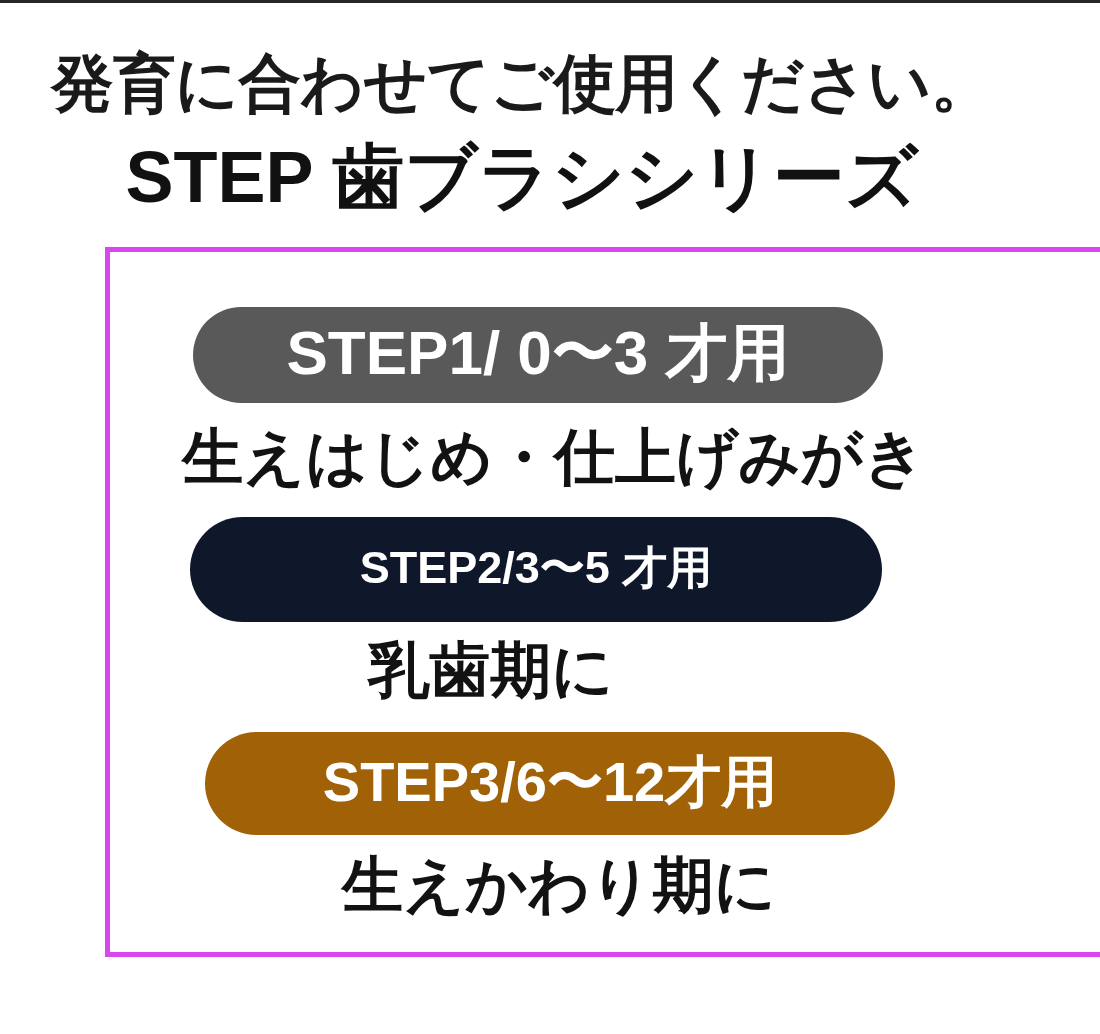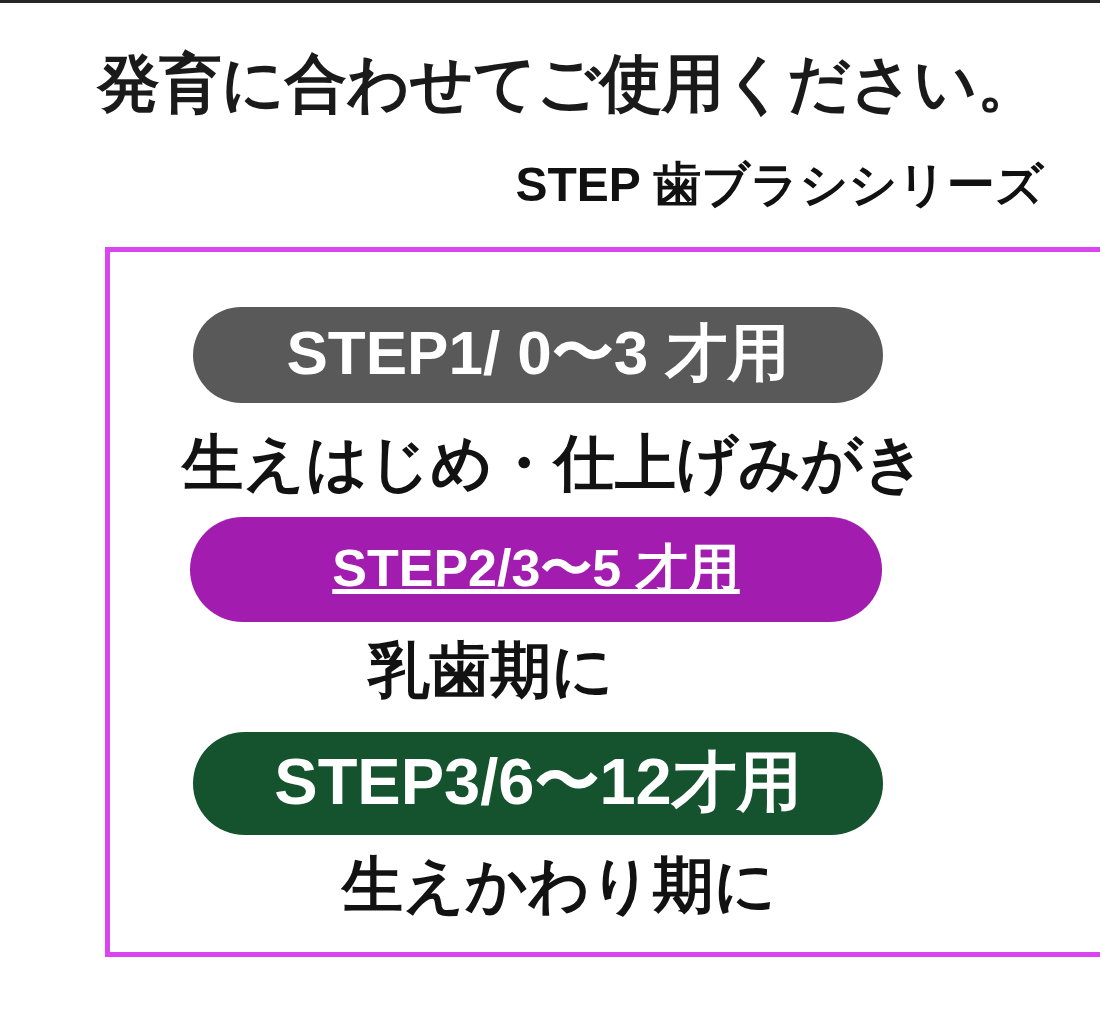--- a/index.html
+++ b/index.html
@@ -29,36 +29,36 @@
     height: 3px;
     background: #262626;
   }
 
   
   .headline {
     position: absolute;
     left: 0;
     top: 48px;
     width: 1044px;
-    text-align: right;
+    text-align: center;
   }
   .headline-line1 {
     display: block;
     font-size: 63px;
     line-height: 70px;
     letter-spacing: -0.5px;
     font-weight: 600;
     color: #1a1a1a;
     white-space: nowrap;
     transform: scaleX(0.99);
   }
   .headline-line2 {
     display: block;
-    margin-top: 28px;
-    font-size: 48px;
+    margin-top: 20px;
+    font-size: 72px;
     line-height: 78px;
     letter-spacing: 0px;
     font-weight: 900;
     color: #111111;
     white-space: nowrap;
   }
 
   
   .panel {
     position: absolute;
@@ -104,45 +104,44 @@
     width: 690px;
     height: 96px;
     background: #595959;
     font-size: 62px;
   }
   .pill-2 {
     left: 80px;
     top: 265px;
     width: 692px;
     height: 105px;
-    background: #a21caf;
-    font-size: 52px;
-    text-decoration: underline;
+    background: #0f172a;
+    font-size: 45px;
   }
   .pill-3 {
-    left: 83px;
+    left: 95px;
     top: 480px;
     width: 690px;
     height: 103px;
-    background: #14532d;
-    font-size: 65px;
+    background: #a16207;
+    font-size: 56px;
   }
 
   
   .caption {
     position: absolute;
     color: #121212;
     font-weight: 600;
     font-size: 61px;
     line-height: 66px;
     white-space: nowrap;
   }
   .caption-1 {
     left: 0;
-    top: 178px;
+    top: 172px;
     width: 888px;
     text-align: center;
   }
   .caption-2 {
     left: 0;
     top: 390px;
     width: 888px;
     text-align: center;
     padding-right: 126px;
     box-sizing: border-box;

